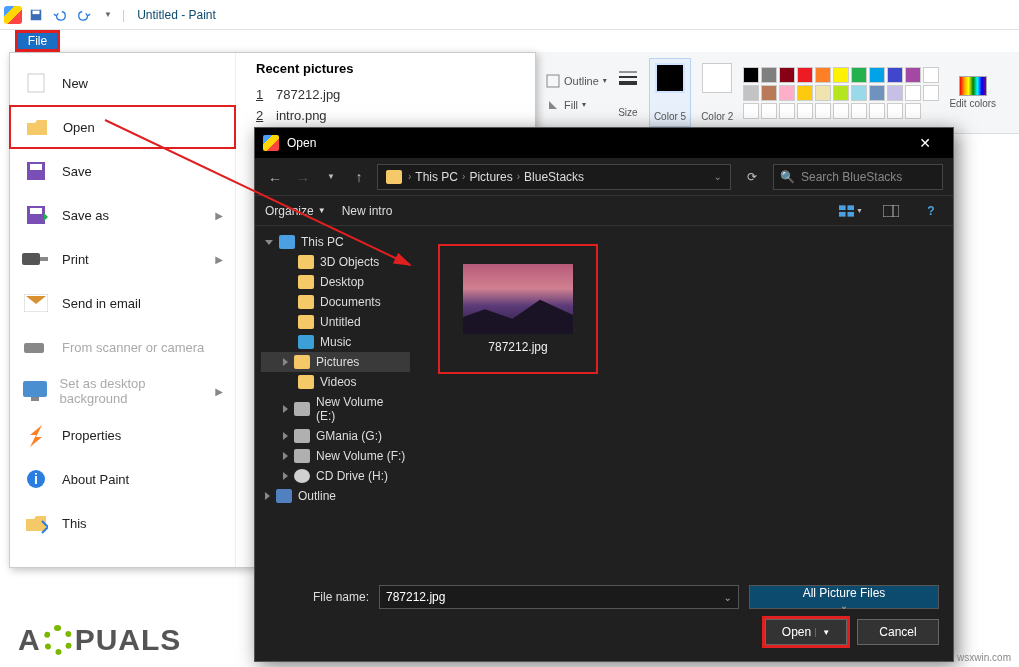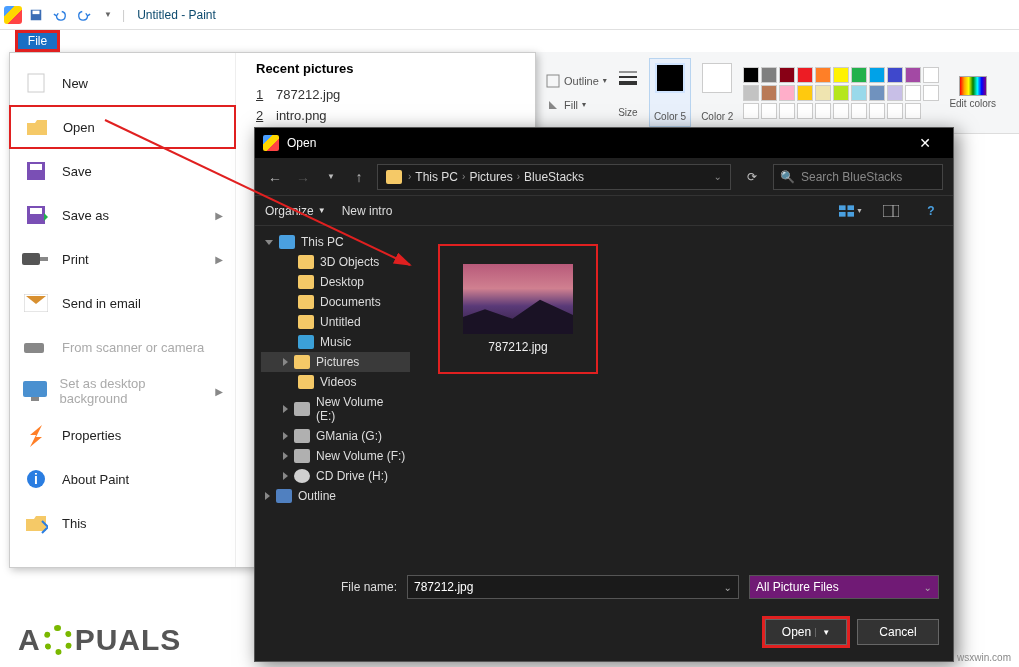--- a/index.html
+++ b/index.html
@@ -79,25 +79,25 @@
 .ti-net { background: #5080c0; border-radius: 2px; }
 .caret-r { display:inline-block; width:0; height:0; border-top:4px solid transparent; border-bottom:4px solid transparent; border-left:5px solid #888; }
 .caret-d { display:inline-block; width:0; height:0; border-left:4px solid transparent; border-right:4px solid transparent; border-top:5px solid #888; }
 
 .filepane { flex: 1; padding: 18px 18px; position: relative; }
 .thumb-box { position: absolute; top: 18px; left: 28px; width: 160px; height: 130px; border: 2px solid #e02020; display: flex; flex-direction: column; align-items: center; justify-content: center; gap: 6px; padding: 6px; }
 .thumb-img { width: 110px; height: 70px; background: linear-gradient(180deg,#b85a7a 0%,#d08090 35%,#5a3a78 60%,#2a1a3a 100%); position: relative; overflow: hidden; }
 .thumb-img::after { content: ""; position: absolute; bottom: 0; left: 0; right: 0; height: 38px; background: #1a1225; clip-path: polygon(0 55%, 20% 35%, 45% 60%, 70% 10%, 100% 50%, 100% 100%, 0 100%); }
 .thumb-name { font-size: 12px; color: #eee; }
 
-.dlg-bottom { padding: 10px 14px 16px; display: flex; flex-direction: column; gap: 20px; margin-left: 28px; }
+.dlg-bottom { padding: 10px 14px 16px; display: flex; flex-direction: column; gap: 10px; }
 .fn-row { display: flex; align-items: center; gap: 10px; }
 .fn-label { width: 100px; text-align: right; font-size: 12px; color: #ddd; }
 .fn-combo { flex: 1; height: 24px; background: #1a1a1a; border: 1px solid #555; display: flex; align-items: center; padding: 0 6px; font-size: 12px; color: #fff; justify-content: space-between; }
-.ft-combo { width: 190px; height: 24px; background: #701a75; border: 1px solid #555; display: flex; align-items: center; padding: 0 6px; font-size: 12px; color: #fff; justify-content: space-between; }
+.ft-combo { width: 190px; height: 24px; background: #0c4a6e; border: 1px solid #555; display: flex; align-items: center; padding: 0 6px; font-size: 12px; color: #fff; justify-content: space-between; flex-direction: column; }
 .combo-caret { color: #aaa; font-size: 10px; }
 
 .btn-row { display: flex; justify-content: flex-end; gap: 10px; }
 .dlg-btn { width: 82px; height: 26px; background: #333; border: 1px solid #666; color: #fff; font-size: 12px; display: flex; align-items: center; justify-content: center; cursor: pointer; }
 .dlg-btn.openhl { outline: 3px solid #e02020; }
 
 
 .arrow-svg { position: absolute; top: 115px; left: 100px; z-index: 20; pointer-events: none; }
 
 .watermark { position: absolute; bottom: 4px; right: 8px; font-size: 10px; color: #888; z-index: 30; }

